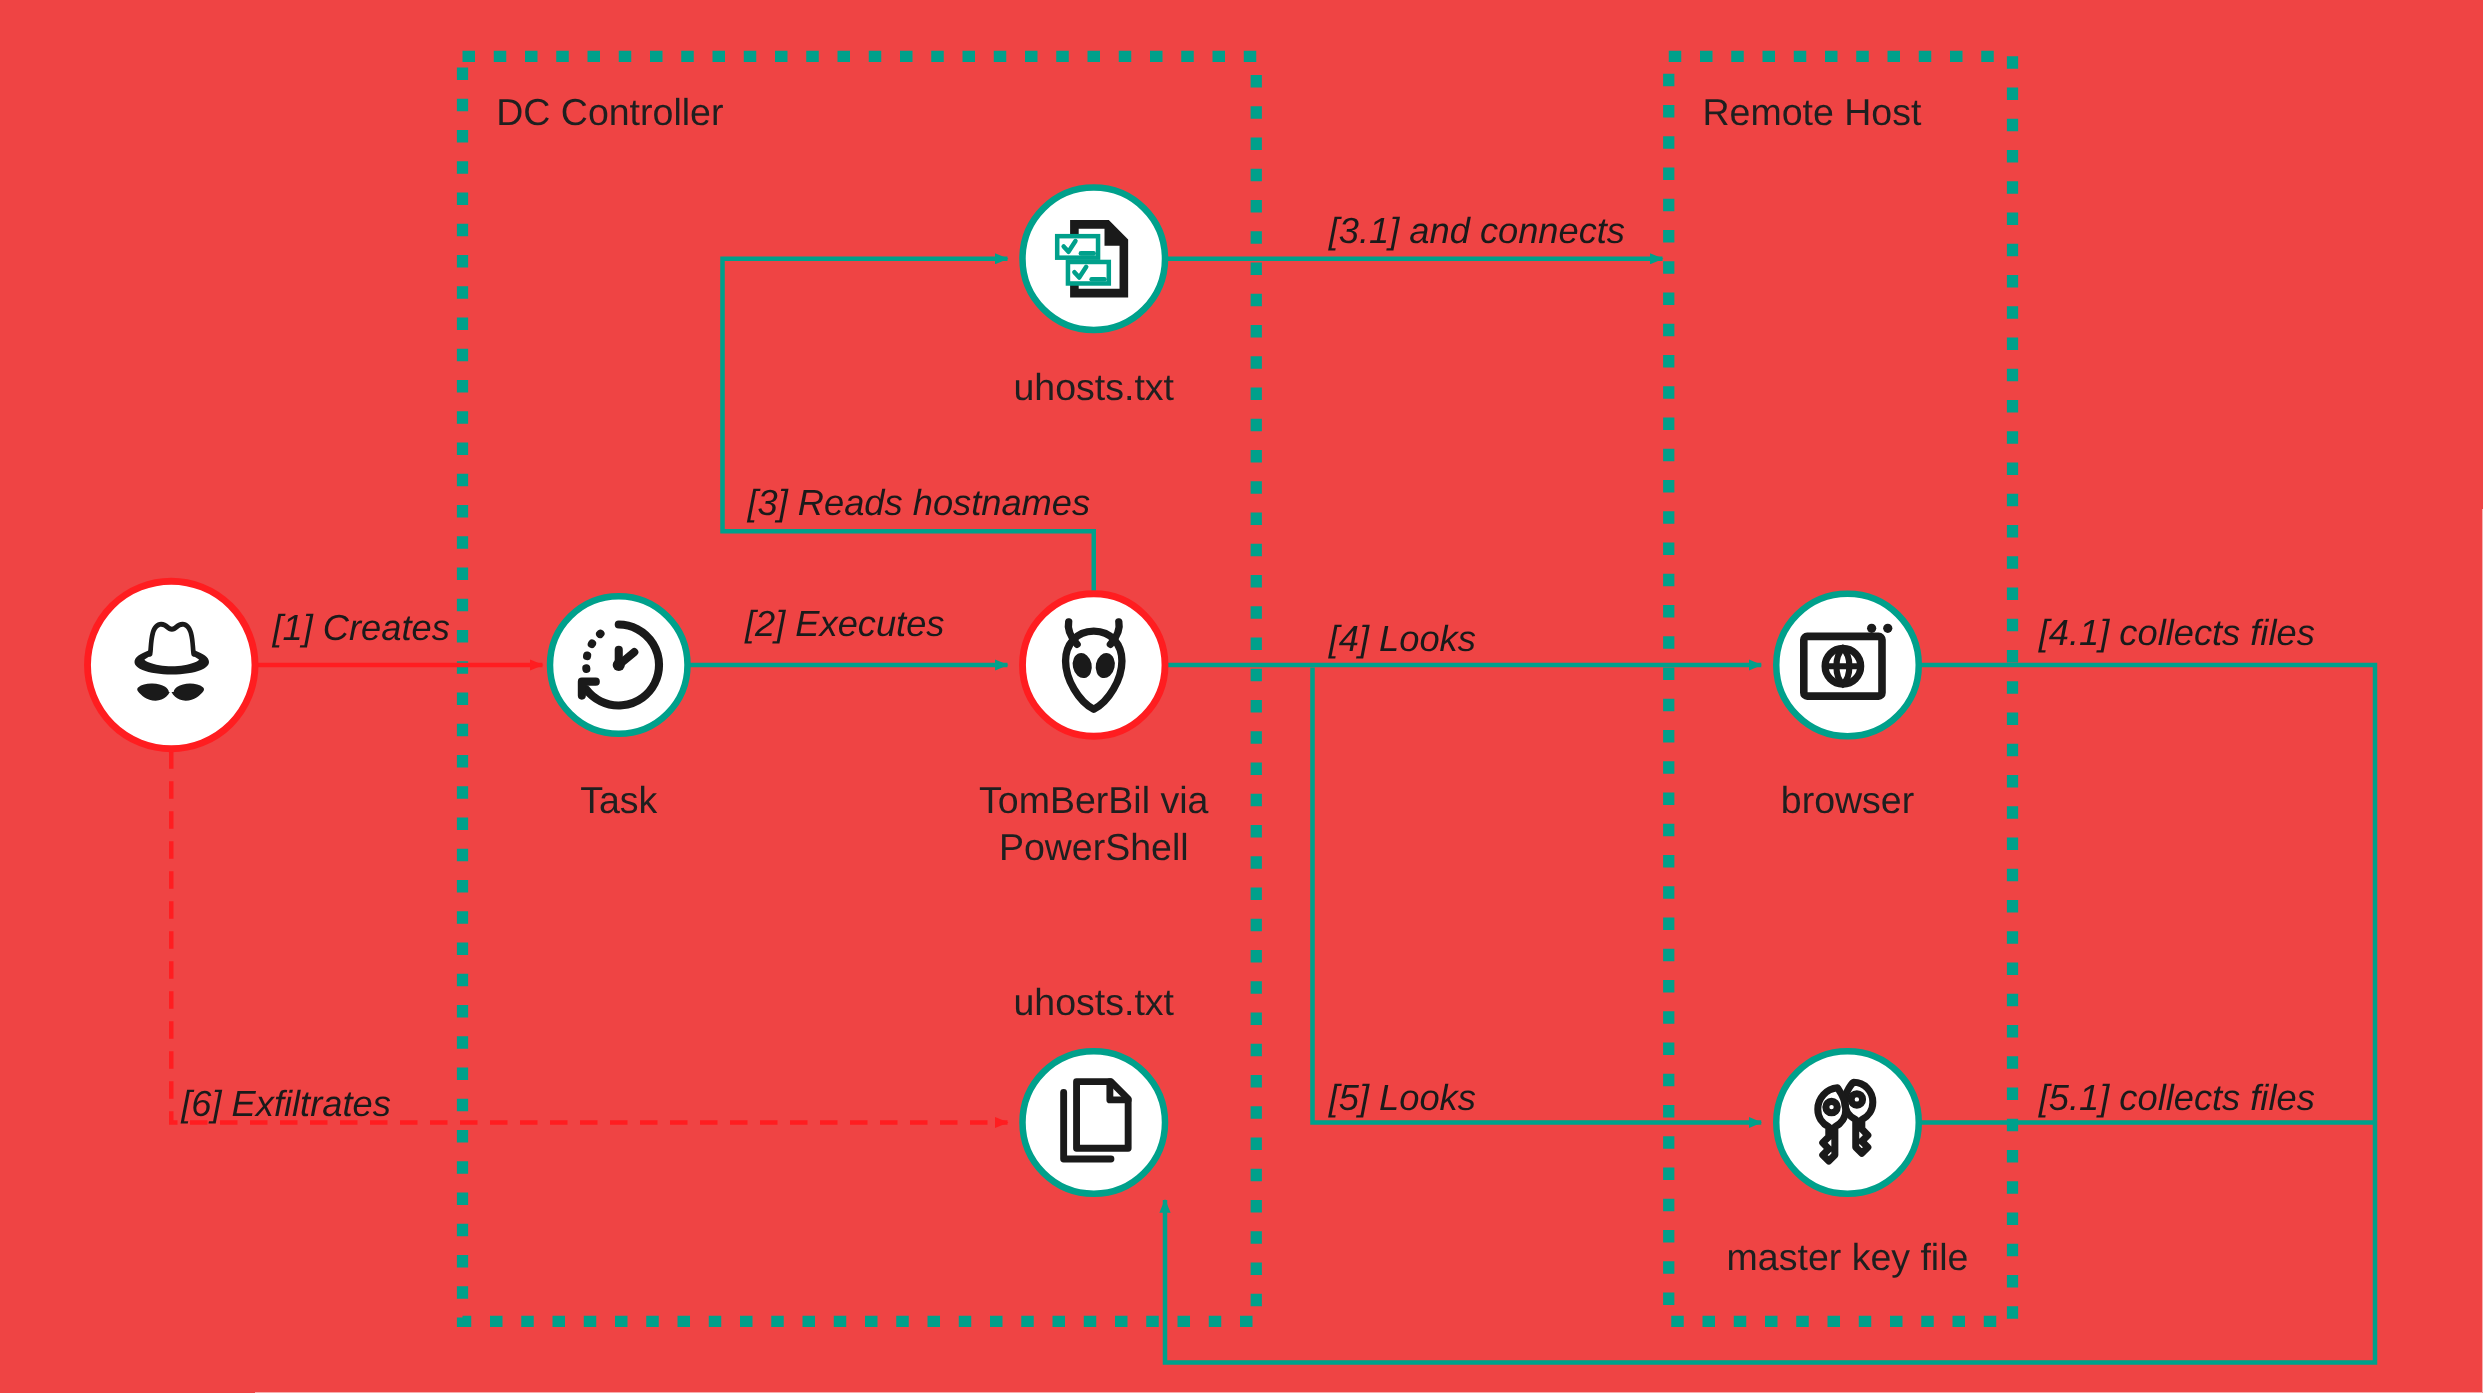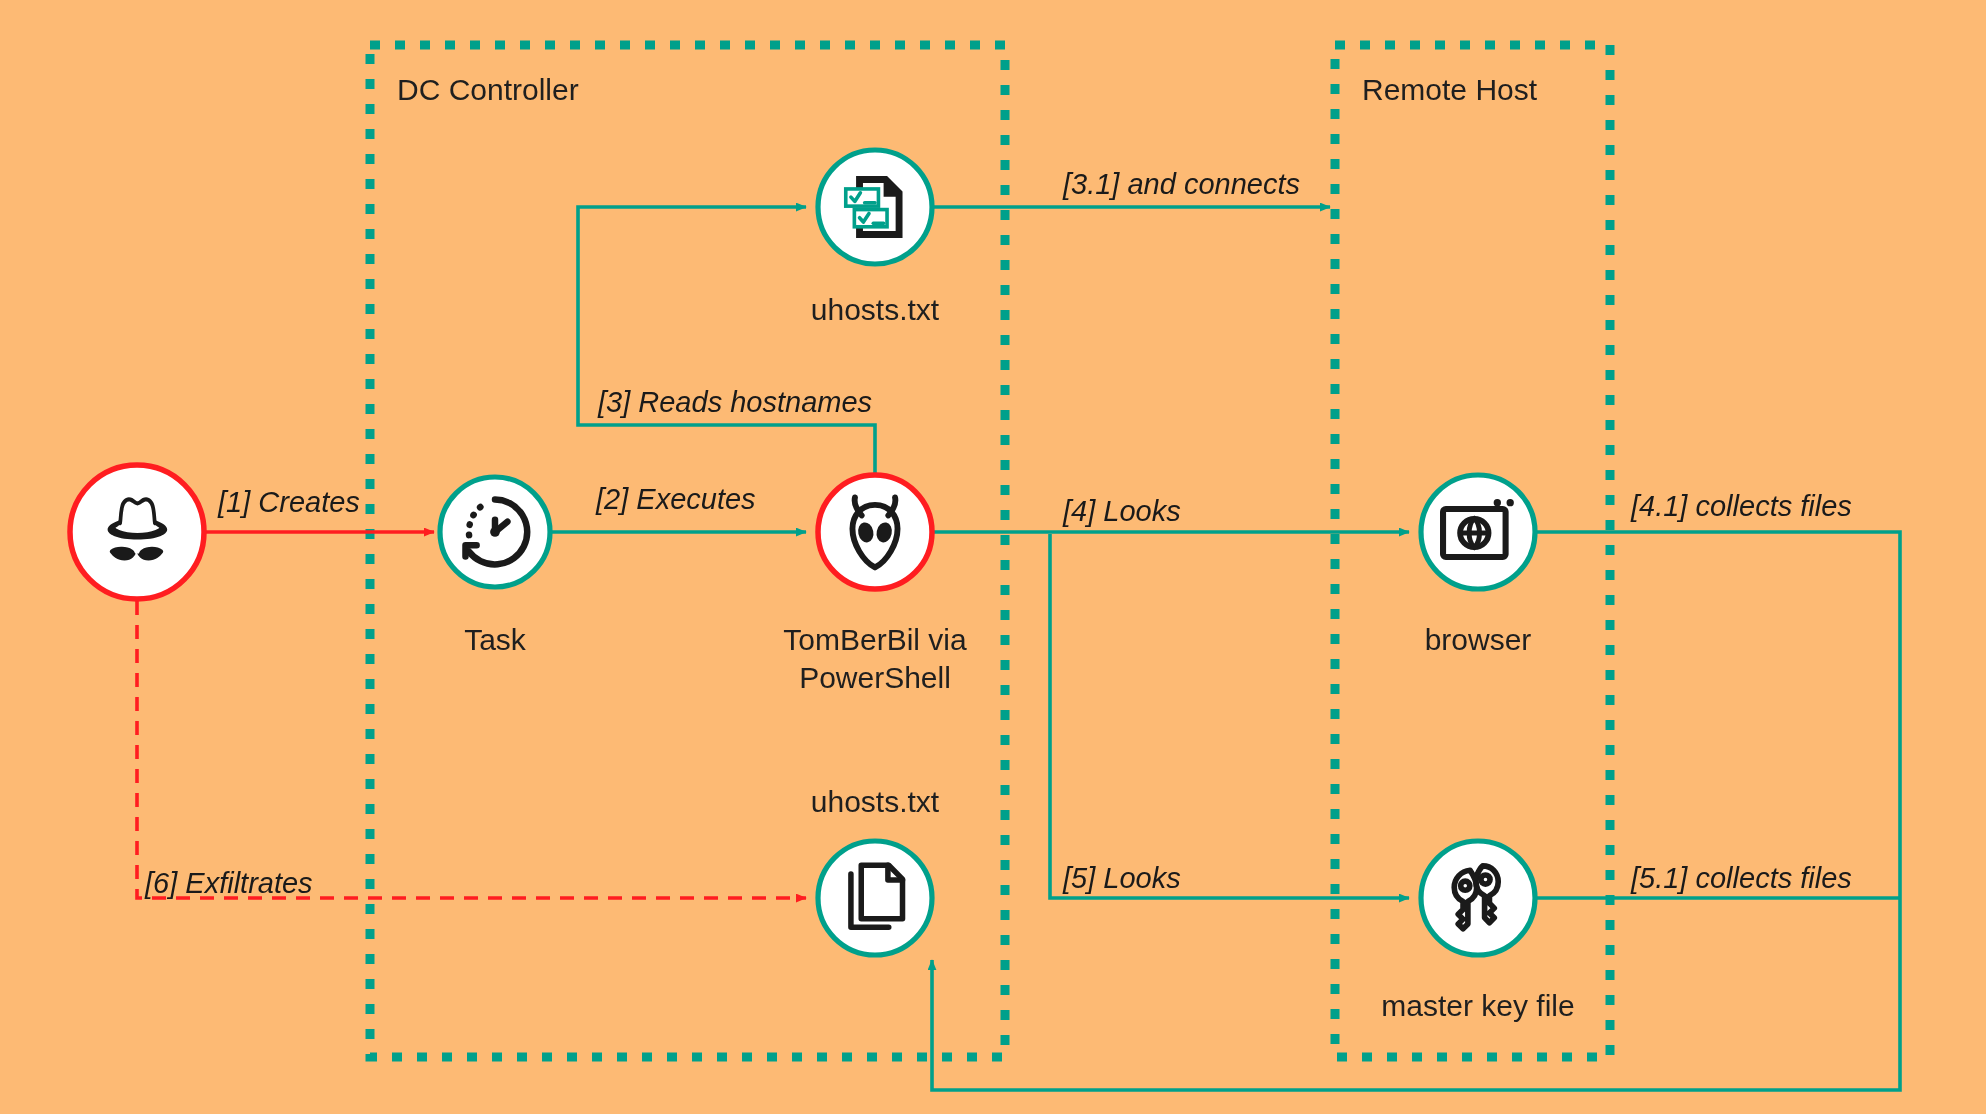--- a/index.html
+++ b/index.html
@@ -7,21 +7,21 @@
     padding: 0;
     background: #ffffff;
   }
   body {
     font-family: "Liberation Sans", sans-serif;
   }
   #stage {
     position: relative;
     width: 1986px;
     height: 1114px;
-    background: #fdba74;
+    background: #ef4444;
     overflow: hidden;
   }
   #diagram-svg {
     position: absolute;
     left: 0;
     top: 0;
     width: 1986px;
     height: 1114px;
   }
   .zone-label {

